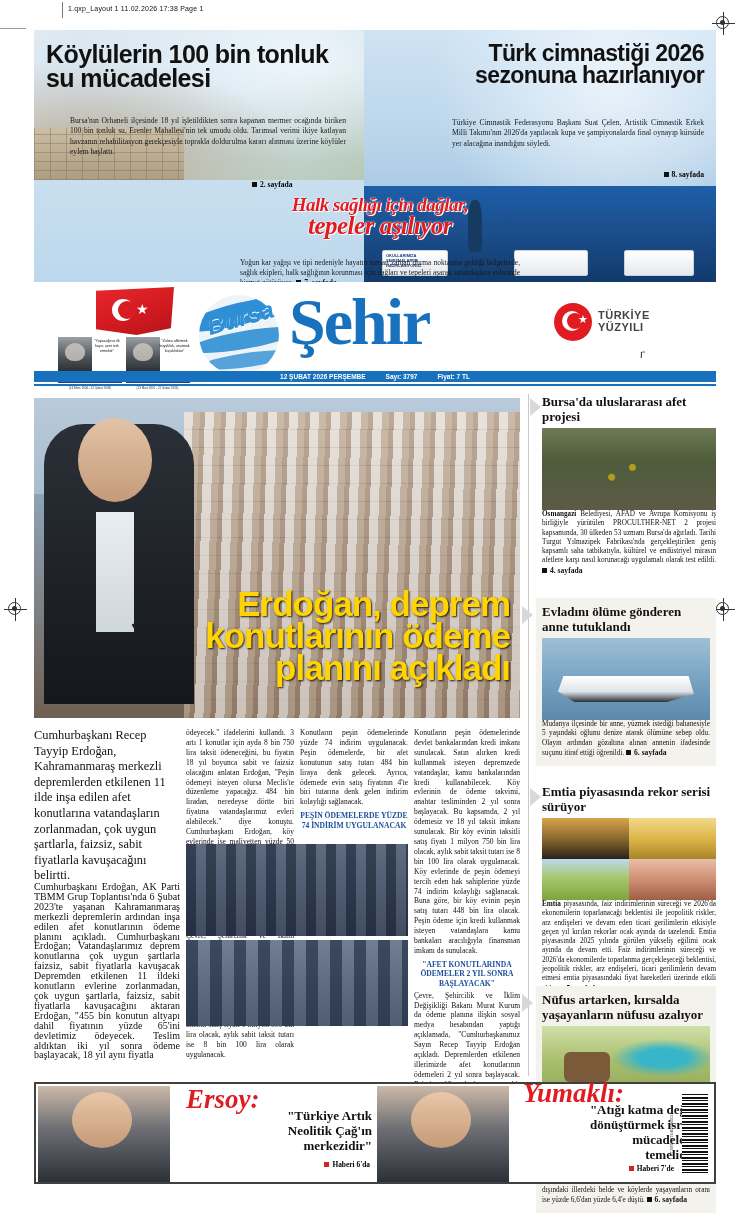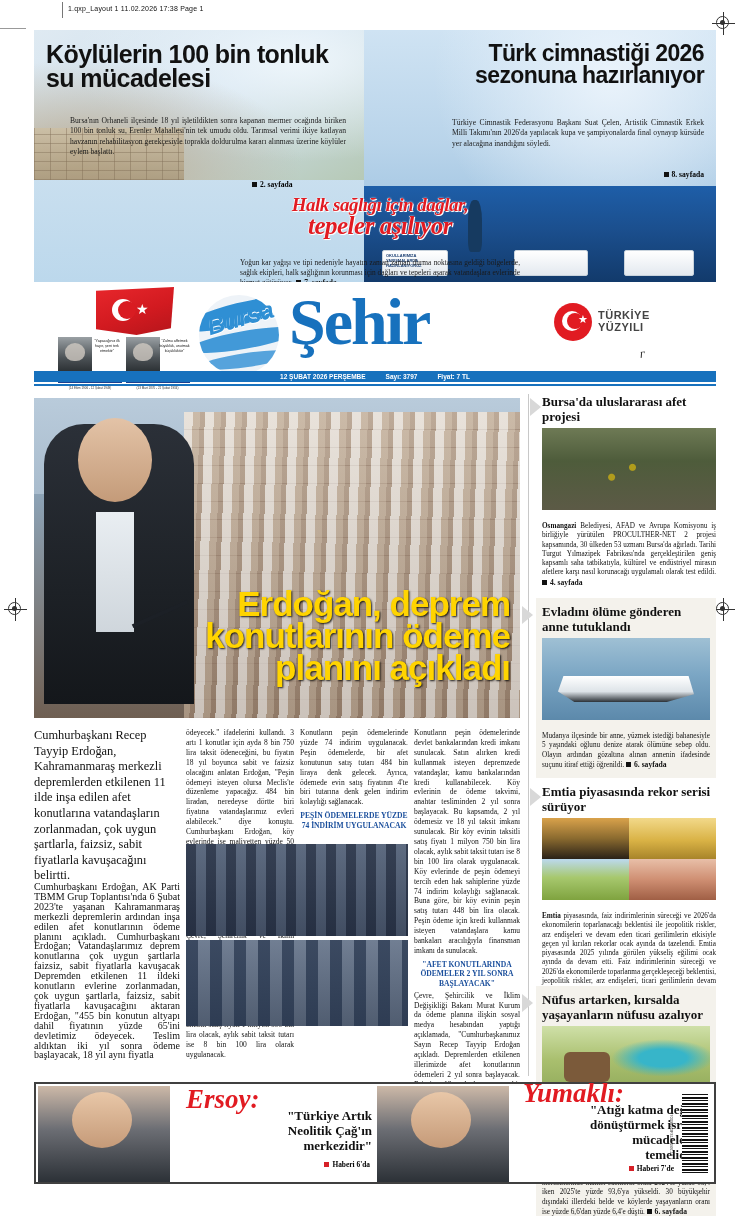--- a/index.html
+++ b/index.html
@@ -285,21 +285,21 @@
   .story{ position:absolute; left:14px; width:174px; }
   .story-arrow{
     position:absolute; left:0; width:0; height:0;
     border-top:9px solid transparent; border-bottom:9px solid transparent;
     border-left:11px solid #d8d8d8;
   }
   .story-title{
     font-family:"Liberation Serif", serif; font-weight:700; font-size:13px; line-height:15px; color:#111;
   }
   .story-img{ width:174px; height:82px; margin-top:4px; }
-  .story-text{ font-size:7.2px; line-height:9.3px; text-align:justify; color:#111; margin-top:12px; }
+  .story-text{ font-size:7.2px; line-height:9.3px; text-align:justify; color:#111; margin-top:0; }
   .story-text b{ font-weight:700; }
   .tint{ background:#f4f2ec; }
 
   .img-afet{
     background:
       radial-gradient(circle at 40% 60%, rgba(255,210,0,.55) 0 3px, transparent 4px),
       radial-gradient(circle at 52% 48%, rgba(255,210,0,.55) 0 3px, transparent 4px),
       linear-gradient(180deg,#6e7a55 0%, #4e5c3b 40%, #5c5a46 100%);
   }
   .img-polis{

